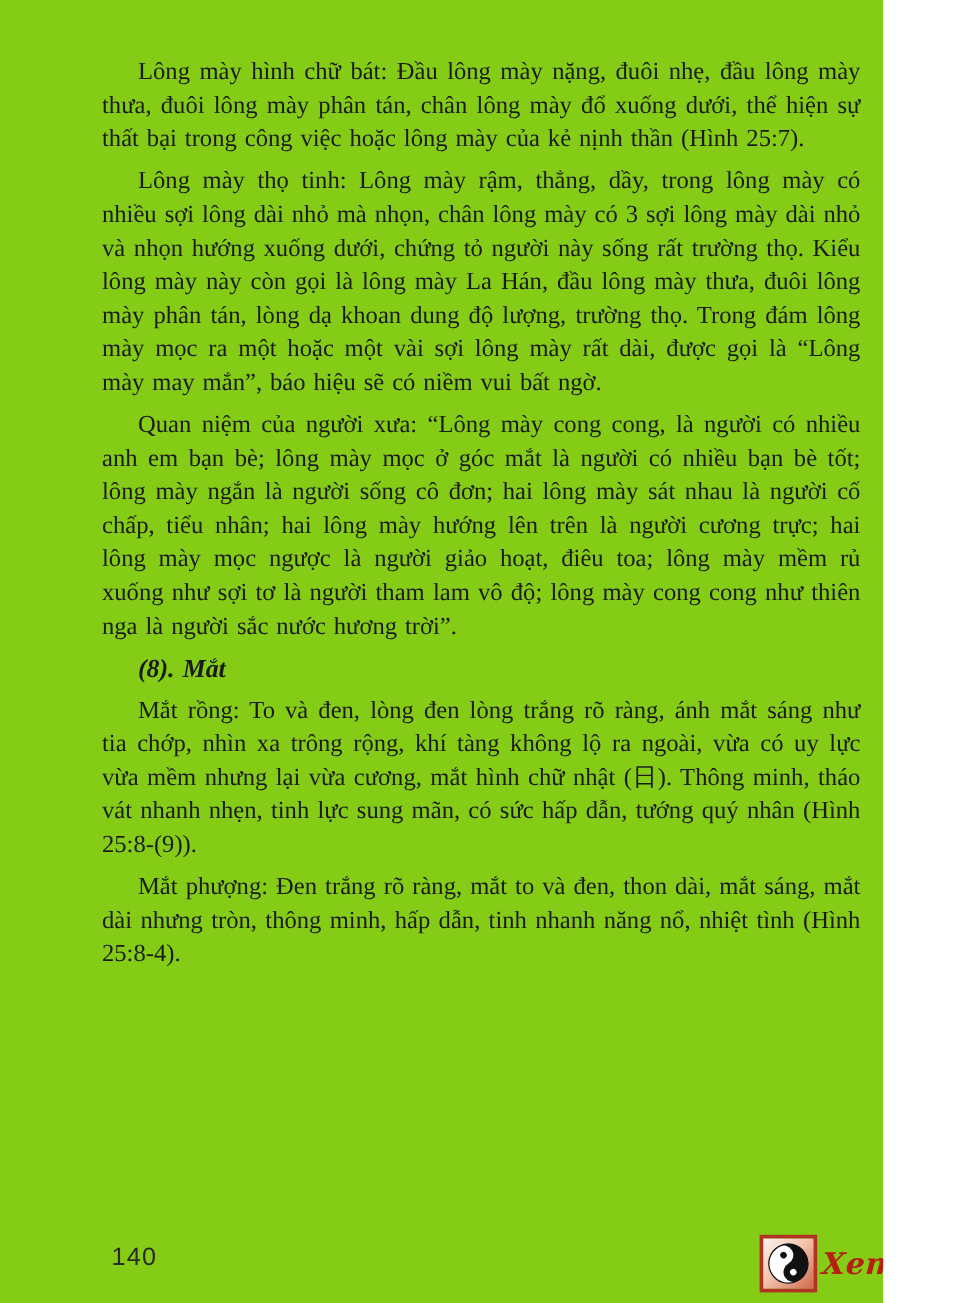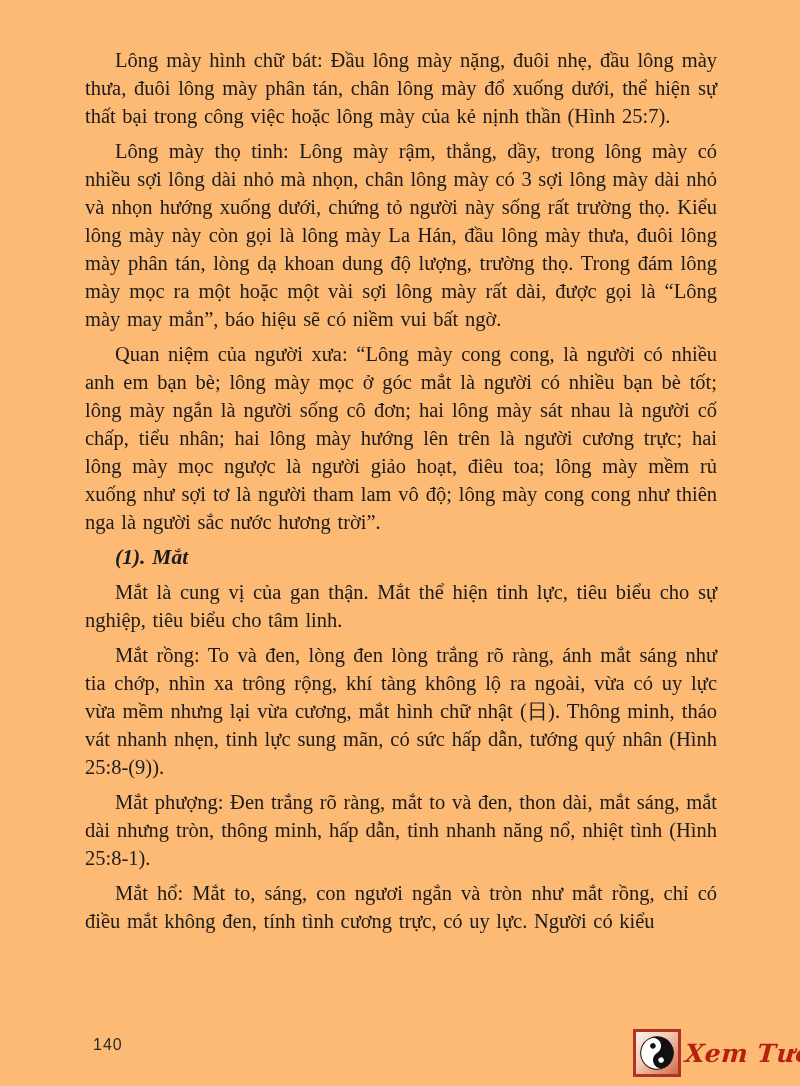--- a/index.html
+++ b/index.html
@@ -2,23 +2,23 @@
 <html><head>
 <meta charset="utf-8">
 <style>
   html, body {
     margin: 0;
     padding: 0;
     background: #ffffff;
   }
   .page {
     position: relative;
-    width: 800px;
+    width: 736px;
     height: 1086px;
-    background: #fdba74;
+    background: #84cc16;
     overflow: hidden;
     font-family: "Liberation Serif", "DejaVu Serif", serif;
     color: #1b1b1b;
   }
   .text-block {
     position: absolute;
     left: 85px;
     top: 46px;
     width: 632px;
     font-size: 20.5px;
@@ -35,21 +35,21 @@
     text-indent: 30px;
     font-weight: bold;
     font-style: italic;
     font-size: 21.5px;
   }
   .page-number {
     position: absolute;
     left: 93px;
     top: 1036px;
     font-family: "Liberation Sans", "DejaVu Sans", sans-serif;
-    font-size: 16px;
+    font-size: 21px;
     letter-spacing: 1px;
     color: #2a2a2a;
   }
   .watermark {
     position: absolute;
     left: 633px;
     top: 1029px;
     display: flex;
     align-items: center;
     gap: 4px;
@@ -81,25 +81,23 @@
 </style>
 </head>
 <body>
 
 <div class="page">
 
   <div class="text-block">
     <p>Lông mày hình chữ bát: Đầu lông mày nặng, đuôi nhẹ, đầu lông mày thưa, đuôi lông mày phân tán, chân lông mày đổ xuống dưới, thể hiện sự thất bại trong công việc hoặc lông mày của kẻ nịnh thần (Hình 25:7).</p>
     <p>Lông mày thọ tinh: Lông mày rậm, thẳng, dầy, trong lông mày có nhiều sợi lông dài nhỏ mà nhọn, chân lông mày có 3 sợi lông mày dài nhỏ và nhọn hướng xuống dưới, chứng tỏ người này sống rất trường thọ. Kiểu lông mày này còn gọi là lông mày La Hán, đầu lông mày thưa, đuôi lông mày phân tán, lòng dạ khoan dung độ lượng, trường thọ. Trong đám lông mày mọc ra một hoặc một vài sợi lông mày rất dài, được gọi là “Lông mày may mắn”, báo hiệu sẽ có niềm vui bất ngờ.</p>
     <p>Quan niệm của người xưa: “Lông mày cong cong, là người có nhiều anh em bạn bè; lông mày mọc ở góc mắt là người có nhiều bạn bè tốt; lông mày ngắn là người sống cô đơn; hai lông mày sát nhau là người cố chấp, tiểu nhân; hai lông mày hướng lên trên là người cương trực; hai lông mày mọc ngược là người giảo hoạt, điêu toa; lông mày mềm rủ xuống như sợi tơ là người tham lam vô độ; lông mày cong cong như thiên nga là người sắc nước hương trời”.</p>
-    <p class="section-heading">(1). Mắt</p>
-    <p>Mắt là cung vị của gan thận. Mắt thể hiện tinh lực, tiêu biểu cho sự nghiệp, tiêu biểu cho tâm linh.</p>
+    <p class="section-heading">(8). Mắt</p>
     <p>Mắt rồng: To và đen, lòng đen lòng trắng rõ ràng, ánh mắt sáng như tia chớp, nhìn xa trông rộng, khí tàng không lộ ra ngoài, vừa có uy lực vừa mềm nhưng lại vừa cương, mắt hình chữ nhật (日). Thông minh, tháo vát nhanh nhẹn, tinh lực sung mãn, có sức hấp dẫn, tướng quý nhân (Hình 25:8-(9)).</p>
-    <p>Mắt phượng: Đen trắng rõ ràng, mắt to và đen, thon dài, mắt sáng, mắt dài nhưng tròn, thông minh, hấp dẫn, tinh nhanh năng nổ, nhiệt tình (Hình 25:8-1).</p>
-    <p>Mắt hổ: Mắt to, sáng, con ngươi ngắn và tròn như mắt rồng, chỉ có điều mắt không đen, tính tình cương trực, có uy lực. Người có kiểu</p>
+    <p>Mắt phượng: Đen trắng rõ ràng, mắt to và đen, thon dài, mắt sáng, mắt dài nhưng tròn, thông minh, hấp dẫn, tinh nhanh năng nổ, nhiệt tình (Hình 25:8-4).</p>
   </div>
 
   <div class="page-number">140</div>
 
   <div class="watermark">
     <div class="logo-box">
       <span>
         <svg width="34" height="34" viewBox="0 0 100 100">
           <circle cx="50" cy="50" r="48" fill="#ffffff" stroke="#111111" stroke-width="3"></circle>
           <path d="M50,2 a48,48 0 0 1 0,96 a24,24 0 0 1 0,-48 a24,24 0 0 0 0,-48 Z" fill="#111111"></path>

